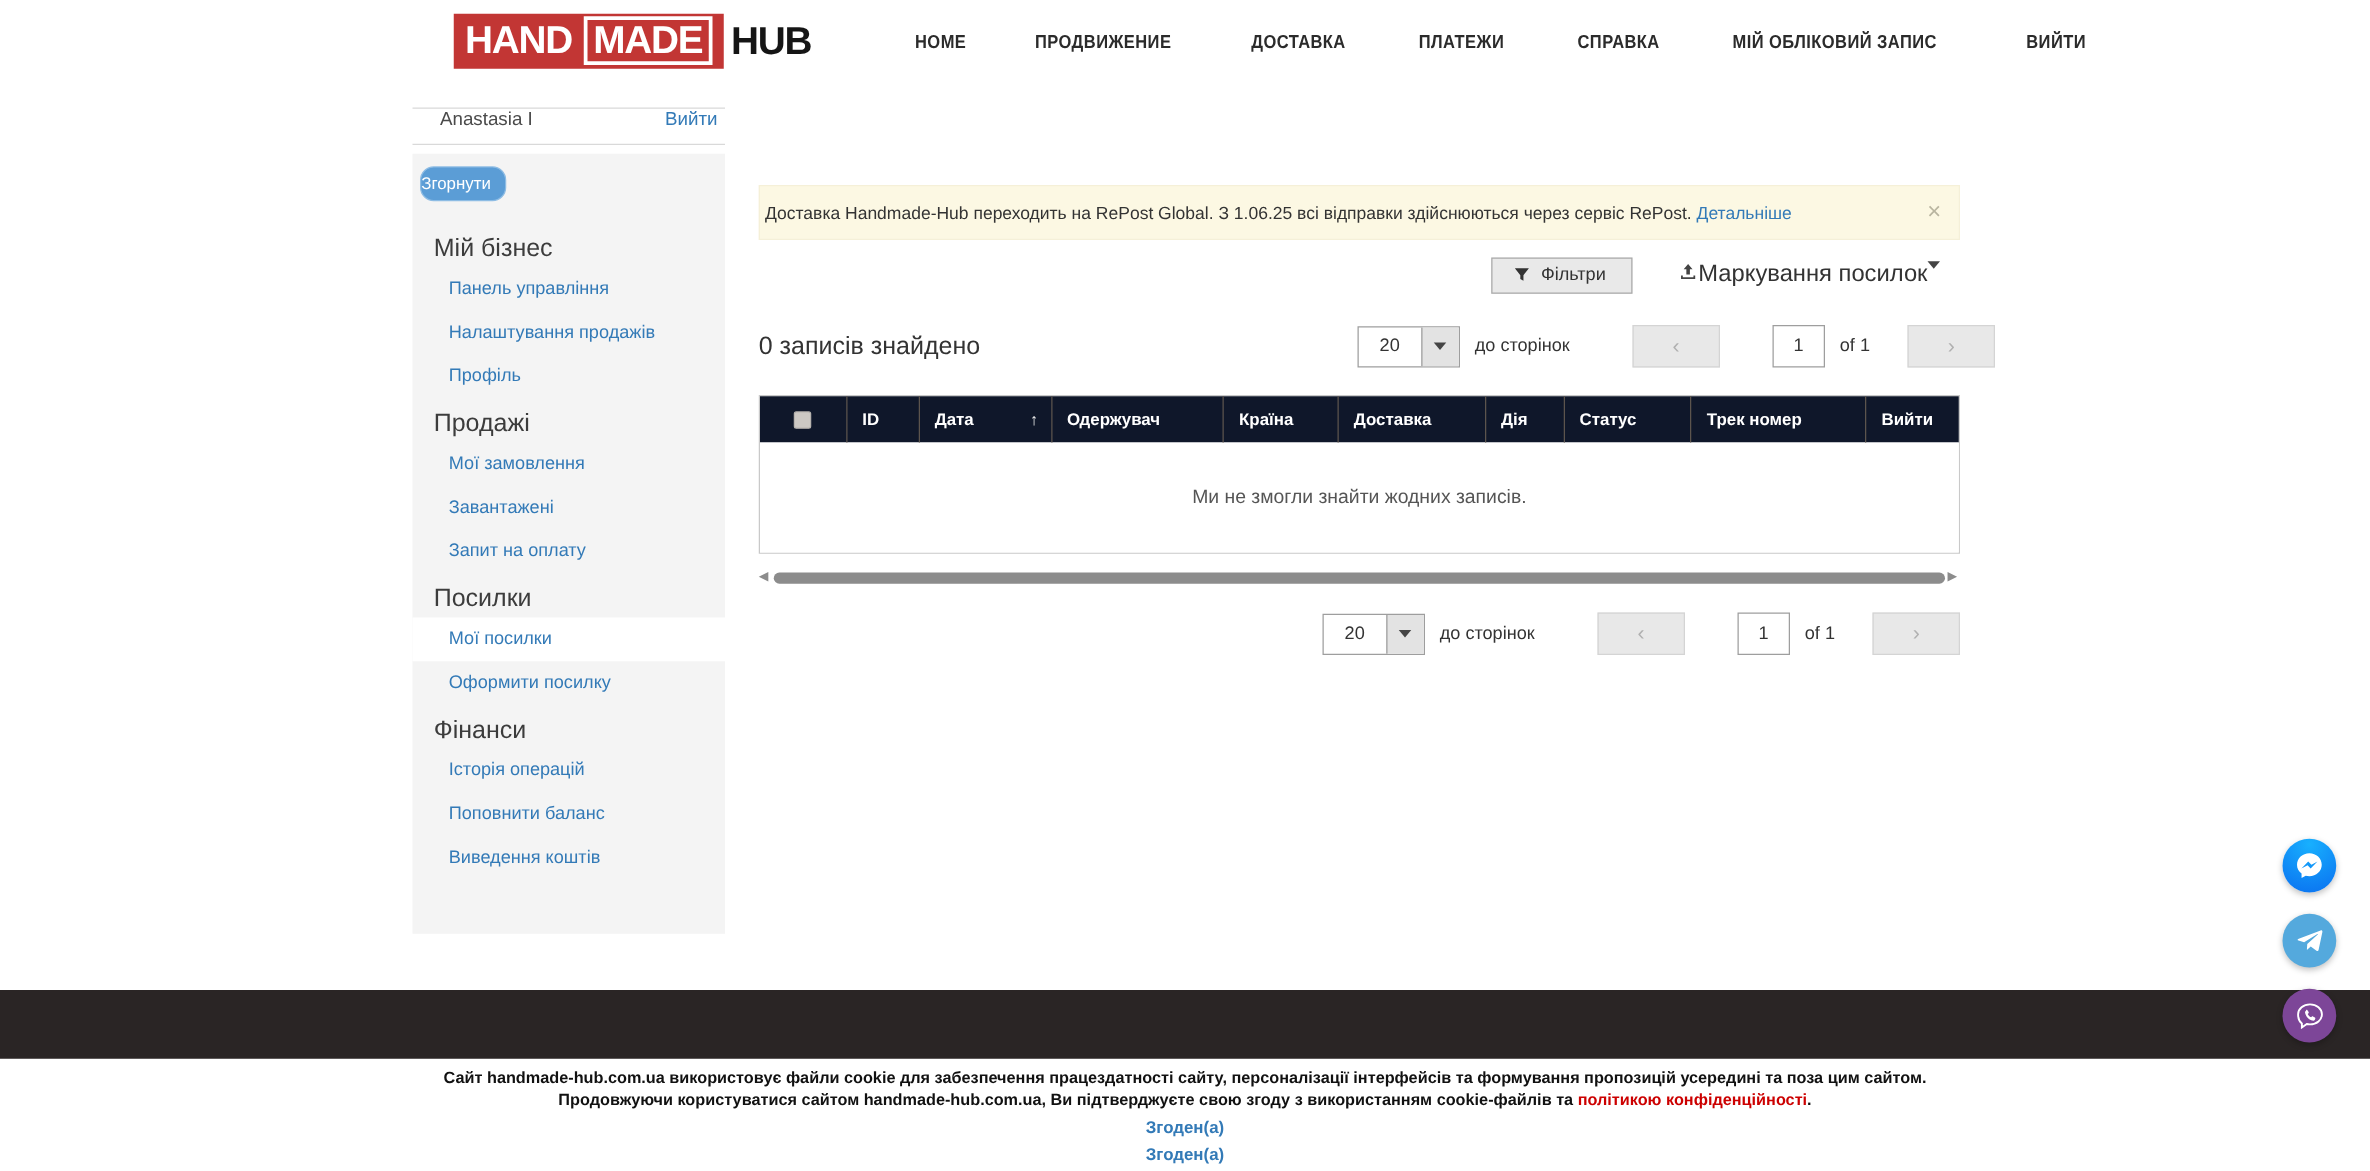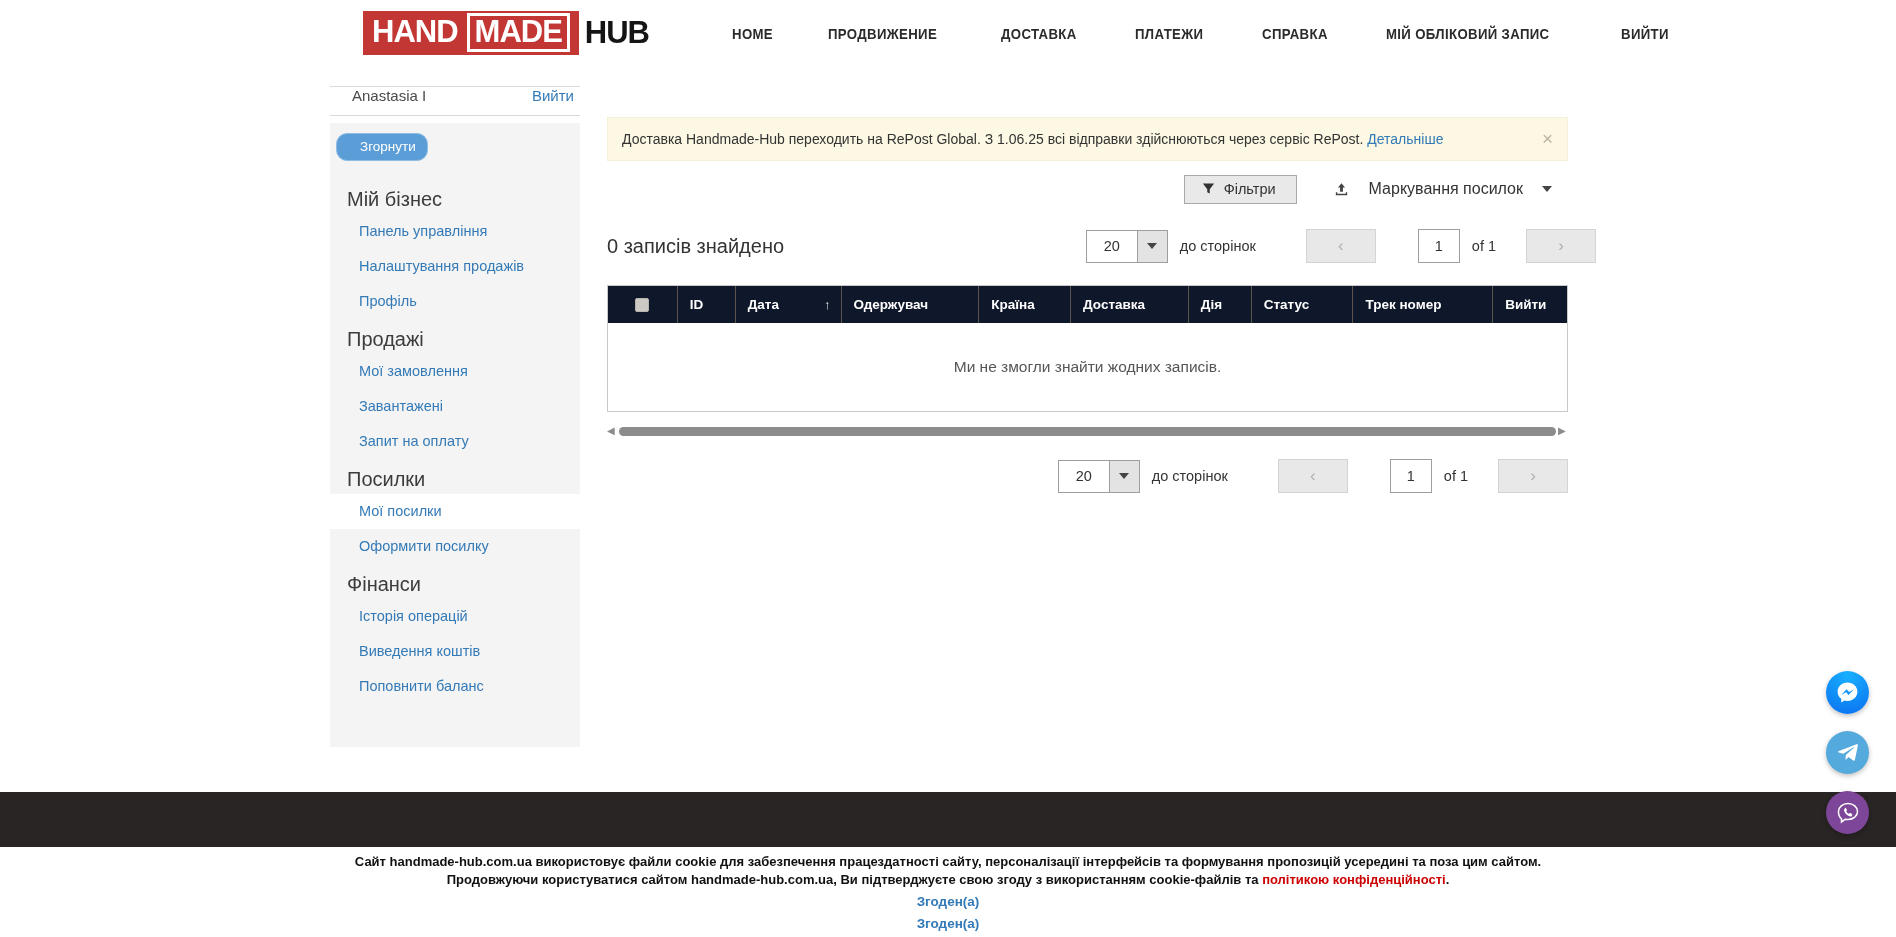--- a/index.html
+++ b/index.html
@@ -21,41 +21,41 @@
              cursor:pointer; white-space:nowrap; transform:scaleX(.88); transform-origin:left center; }
 
   
   .sidebar { position:absolute; left:330px; top:86px; width:250px; }
   .user-row { height:30px; border-top:1px solid #d9d9d9; border-bottom:1px solid #d9d9d9;
               display:flex; align-items:center; justify-content:space-between; padding:0 6px 12px 22px; }
   .user-name { font-size:15px; color:#4a4a4a; }
   .logout-link { font-size:15px; color:#337ab7; cursor:pointer; }
   .side-panel { margin-top:7px; background:#f4f4f4; padding:10px 0 26px 0; min-height:624px; }
   .collapse-btn { display:inline-block; margin-left:6px; background:#5b9dd6; color:#fff;
-                  font-size:13.5px; padding:5px 11px 6px 23px; border-radius:11px;
+                  font-size:13.5px; padding:5px 11px 6px 0; border-radius:11px;
                   border:1px solid #8dbce4; cursor:pointer; }
   .menu { margin-top:18px; }
   .menu-title { font-size:20px; color:#3c3c3c; padding:9px 0 9px 17px; height:35px; }
   .menu-item  { font-size:14.5px; color:#337ab7; padding:9px 0 9px 29px; height:35px; cursor:pointer; }
   .menu-item.active { background:#fff; }
 
   
   .main { position:absolute; left:607px; top:117px; width:961px; }
-  .banner { background:#fcf8e3; border:1px solid #f5f0d8; padding:13px 14px; font-size:14px;
-            color:#333; position:relative; }
+  .banner { background:#fcf8e3; border:1px solid #f5f0d8; padding:13px 4px; font-size:14px;
+            color:#333; position:relative;margin-top:31px; }
   .banner a { color:#337ab7; text-decoration:none; cursor:pointer; }
   .banner-close { position:absolute; right:14px; top:10px; color:#b9b5a0; font-size:19px;
                   cursor:pointer; font-weight:400; }
 
   .toolbar { margin-top:12px; display:flex; justify-content:flex-end; align-items:center; gap:36px;
              padding-right:16px; height:32px; }
   .btn-filters { display:flex; align-items:center; gap:8px; background:#e9e9e9;
                  border:1px solid #a9a9a9; padding:5px 20px 6px 16px; font-size:14.5px;
                  color:#333; cursor:pointer; }
-  .marking { display:flex; align-items:center; gap:19px; font-size:16px; color:#333; cursor:pointer; }
+  .marking { display:flex; align-items:flex-start; gap:0; font-size:19px; color:#333; cursor:pointer; }
   .caret-down { width:0; height:0; border-left:5px solid transparent; border-right:5px solid transparent;
                 border-top:6px solid #444; display:inline-block; }
 
   .count-row { margin-top:24px; display:flex; align-items:center; justify-content:space-between; }
   .count-text { font-size:20px; color:#333; }
   .pager { display:flex; align-items:center; margin-right:-28px; }
   .pager.second { margin-right:0; margin-top:22px; justify-content:flex-end; }
   .select-box { display:flex; border:1px solid #9e9e9e; height:33px; background:#fff; }
   .select-value { width:50px; display:flex; align-items:center; justify-content:center;
                   font-size:14.5px; color:#333; }
@@ -145,22 +145,22 @@
         <div class="menu-item">Мої замовлення</div>
         <div class="menu-item">Завантажені</div>
         <div class="menu-item">Запит на оплату</div>
 
         <div class="menu-title">Посилки</div>
         <div class="menu-item active">Мої посилки</div>
         <div class="menu-item">Оформити посилку</div>
 
         <div class="menu-title">Фінанси</div>
         <div class="menu-item">Історія операцій</div>
+        <div class="menu-item">Поповнити баланс</div>
         <div class="menu-item">Виведення коштів</div>
-        <div class="menu-item">Поповнити баланс</div>
       </div>
     </div>
   </div>
 
   <div class="main">
 
     <div class="banner">
       <span>Доставка Handmade-Hub переходить на RePost Global. З 1.06.25 всі відправки здійснюються через сервіс RePost. </span><a>Детальніше</a>
       <span class="banner-close">×</span>
     </div>

